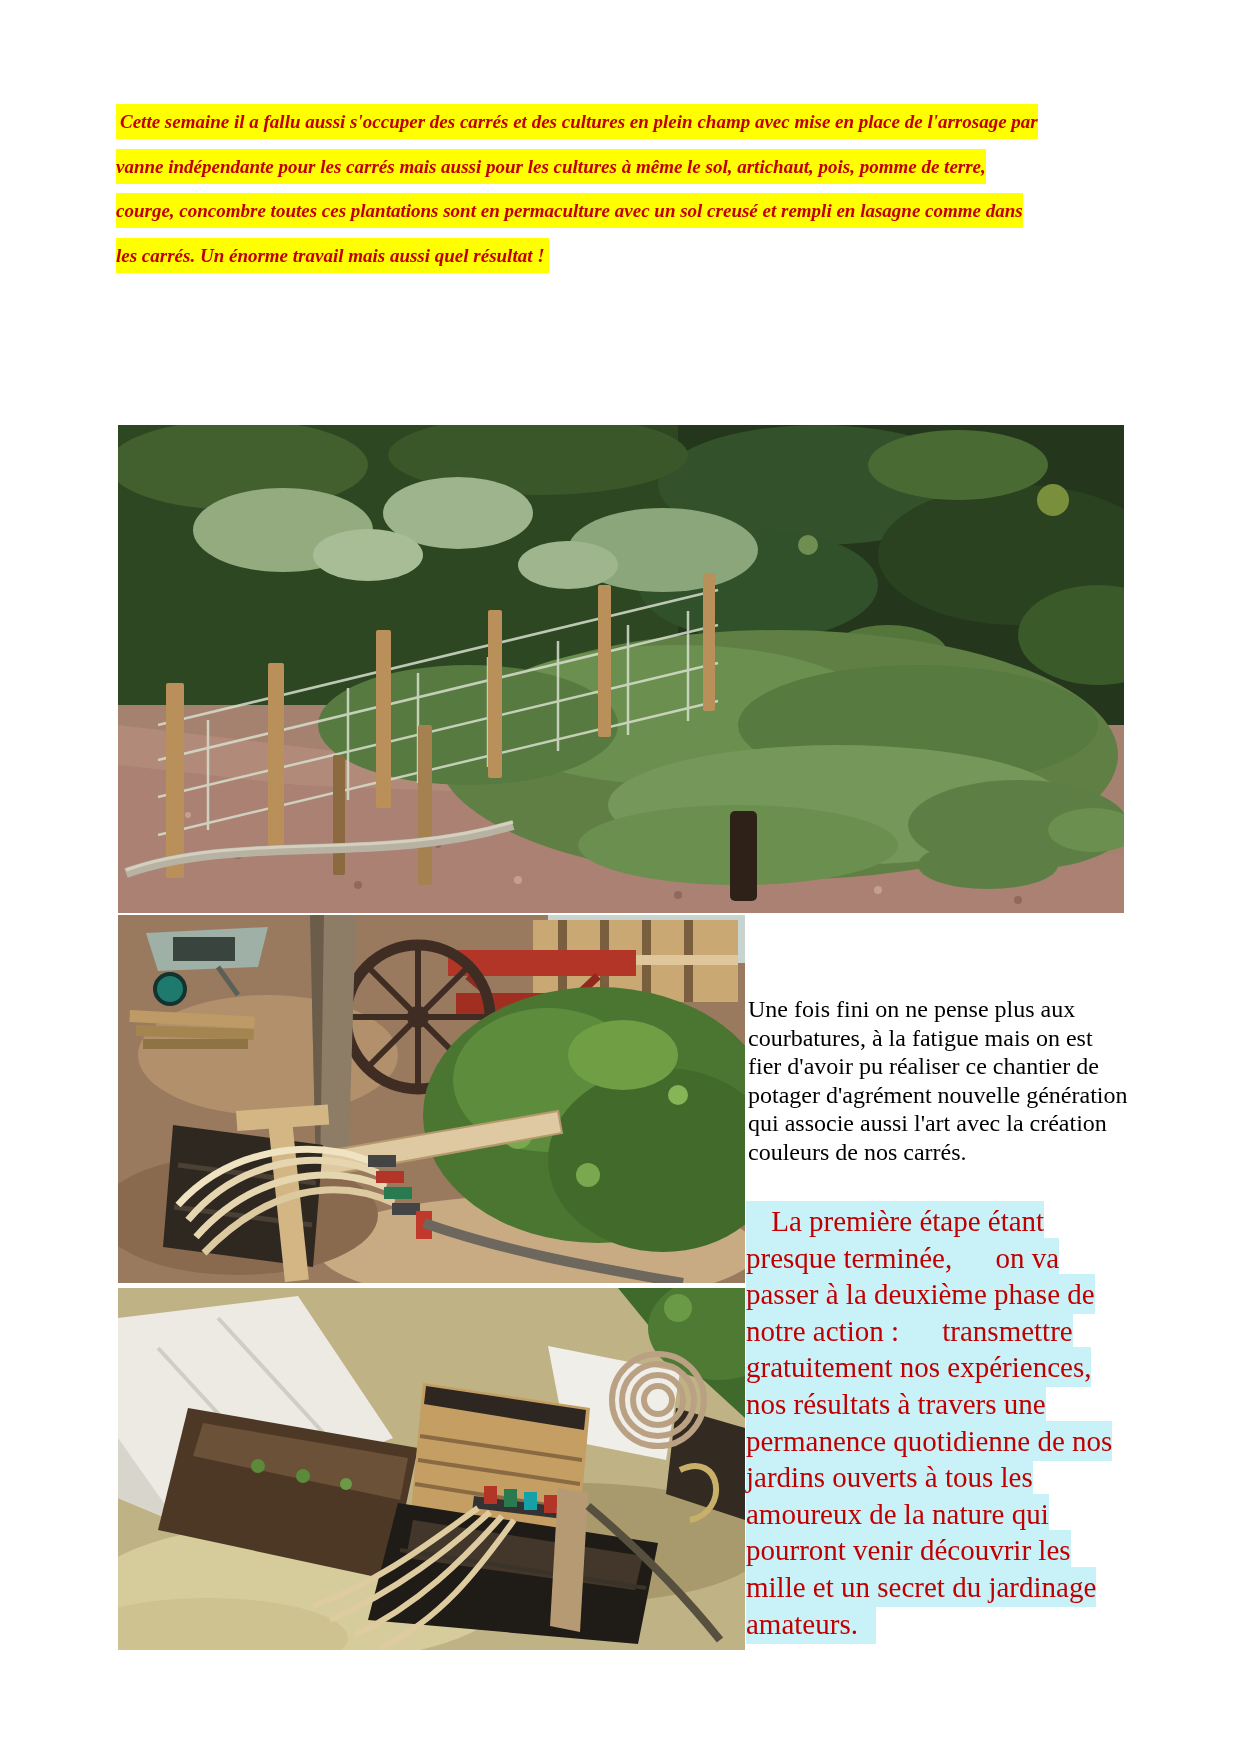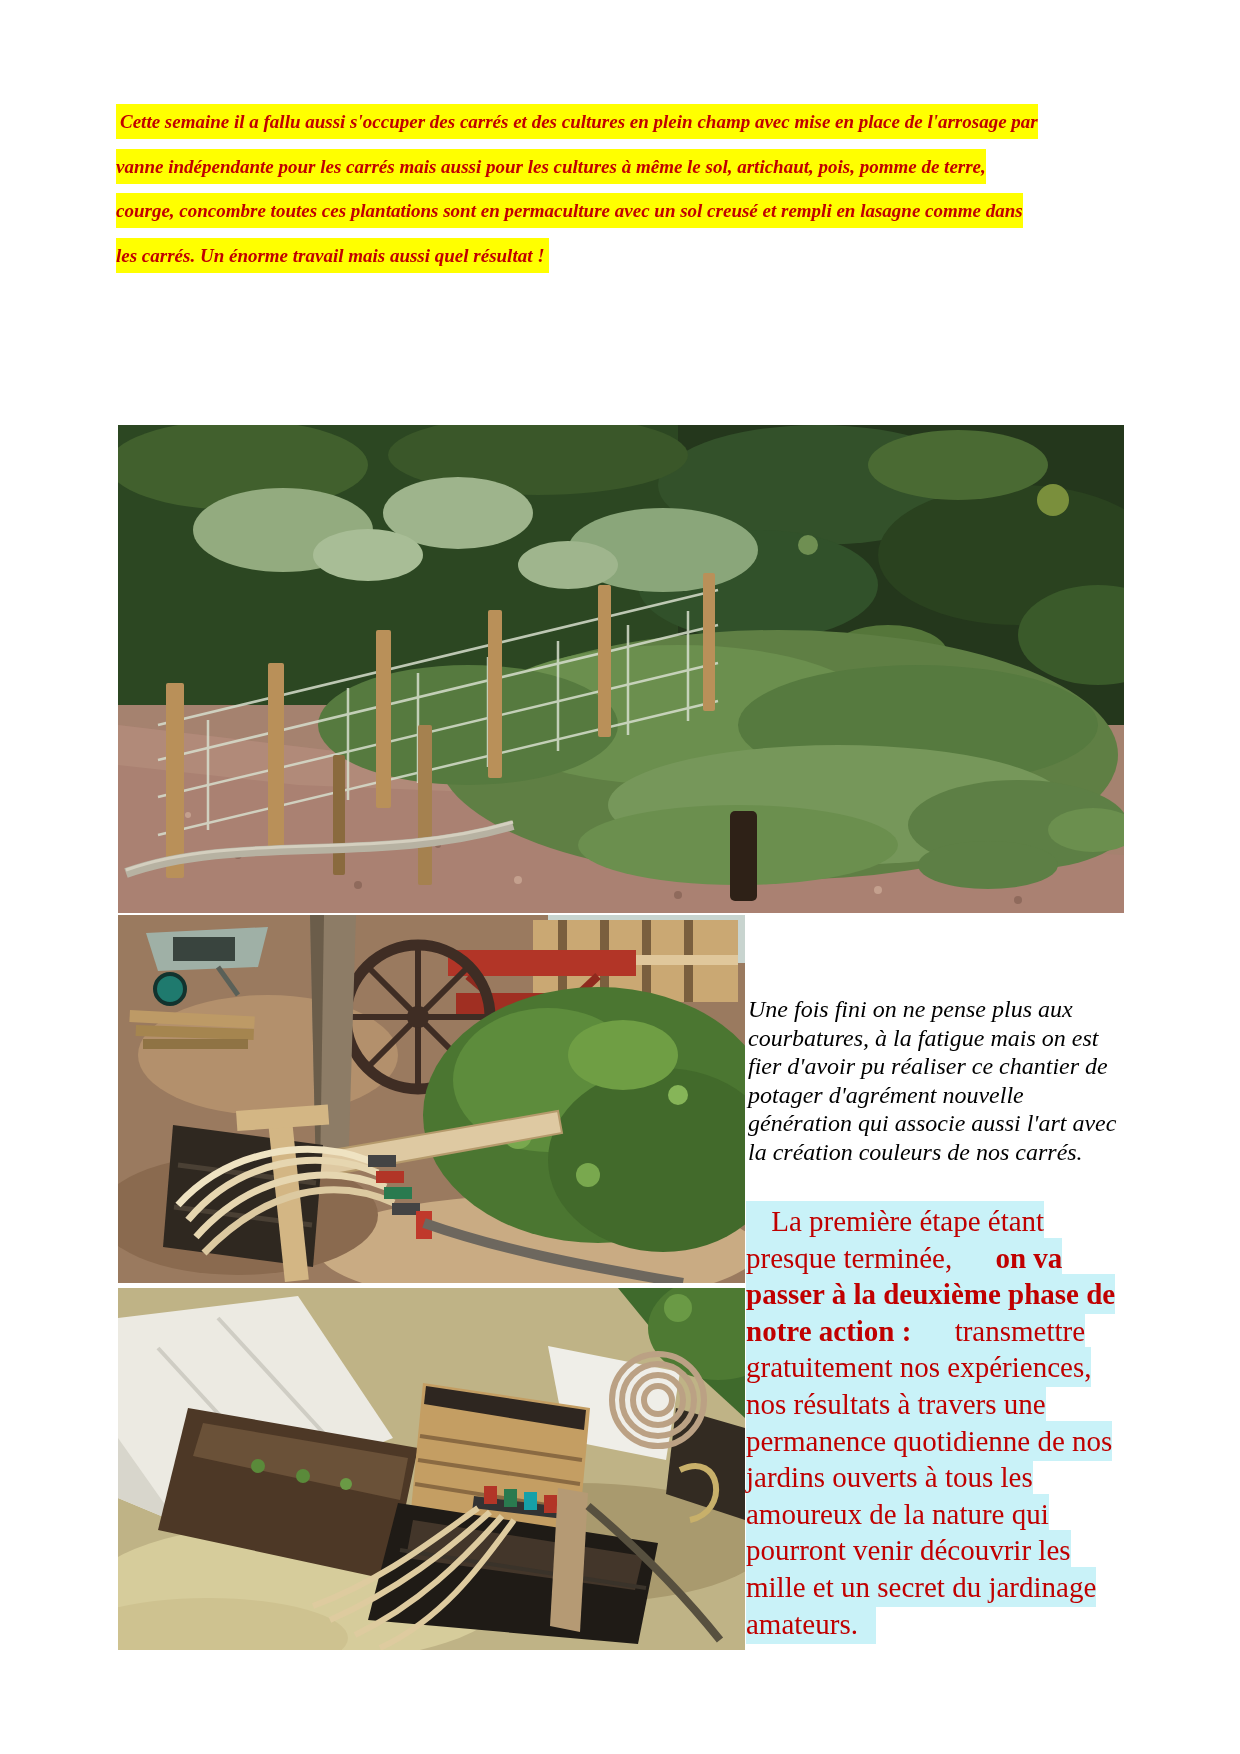--- a/index.html
+++ b/index.html
@@ -10,29 +10,29 @@
   
   .intro {
     position:absolute; left:116px; top:100px; width:928px; margin:0;
     font-size:19px; line-height:44.5px; font-weight:bold; font-style:italic;
     color:#c00000;
   }
   .intro .hl-y { background:#ffff00; padding:7px 4px; }
   
   .caption {
     position:absolute; left:748px; top:995px; width:382px; margin:0;
-    font-size:24px; line-height:28.5px; color:#000000;font-style:italic;
+    font-size:24px; line-height:28.5px; color:#000000;
   }
   
   .announce {
     position:absolute; left:746px; top:1203px; width:386px; margin:0;
     font-size:29px; line-height:36.6px; color:#c00000; font-weight:normal;
   }
   .announce .hl-c { background:#c9f2f8; padding:4px 18px; }
-  .announce strong.hl-c { font-weight:bold; }
+  .announce strong.hl-c { font-weight:normal; }
   
   figure.photo { position:absolute; margin:0; padding:0; overflow:hidden; }
   figure.photo svg { display:block; }
   .photo1 { left:118px; top:425px;  width:1006px; height:488px; }
   .photo2 { left:118px; top:915px;  width:627px;  height:368px; }
   .photo3 { left:118px; top:1288px; width:627px;  height:362px; }
 </style>
 </head>
 <body>
 

